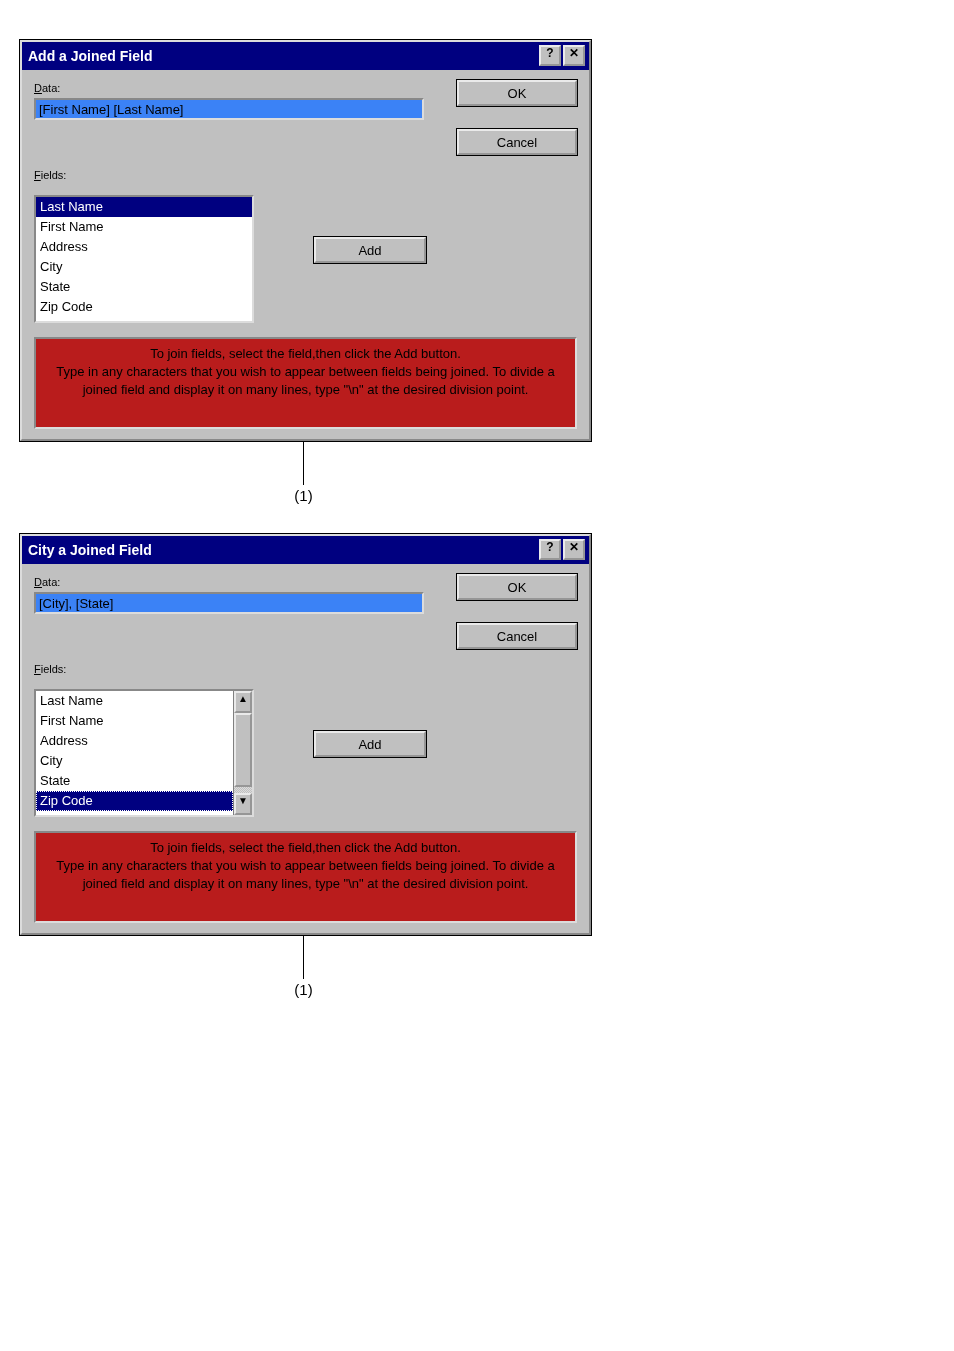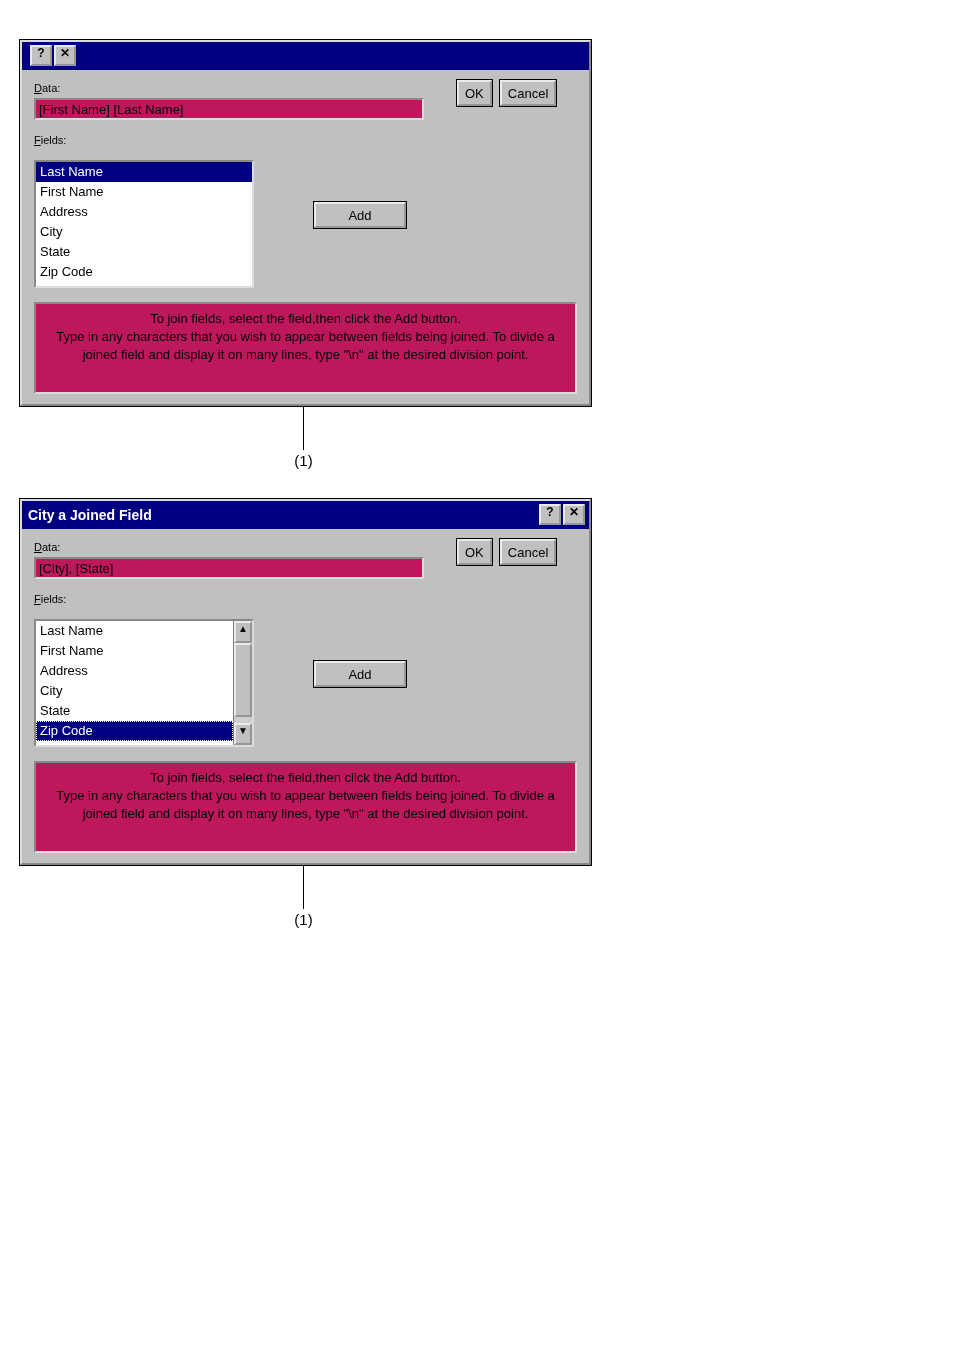--- a/index.html
+++ b/index.html
@@ -51,34 +51,34 @@
   }
   .row-top {
     display: flex;
     align-items: flex-start;
   }
   .col-left { flex: 1; }
   .col-right {
     width: 120px;
     padding-left: 20px;
     display: flex;
-    flex-direction: row;
-    gap: 8px;
+    flex-direction: column;
+    gap: 23px;
     margin-top: -2px;
   }
   .lbl {
     display: block;
     margin-bottom: 4px;
     font-size: 11px;
   }
   .lbl .ul { text-decoration: underline; }
   .textbox {
     width: 390px;
     height: 22px;
-    background: #be185d;
+    background: #3b82f6;
     border: 2px inset #dcdcdc;
     padding: 1px 3px;
     font-family: inherit;
     font-size: 13px;
     box-sizing: border-box;
   }
   .btn {
     height: 26px;
     background: #c0c0c0;
     border: 2px outset #eaeaea;
@@ -149,27 +149,27 @@
     position: absolute;
     left: 0; right: 0;
     background: #c0c0c0;
     border: 2px outset #eaeaea;
   }
   .add-btn-wrap {
     margin-left: 60px;
     margin-top: 42px;
   }
   .add-btn {
-    width: 92px;
+    width: 112px;
   }
   .info-box {
     margin-top: 14px;
     border: 2px inset #dcdcdc;
     padding: 6px 6px 28px 6px;
-    background: #be185d;
+    background: #b91c1c;
     text-align: center;
     font-size: 13px;
     line-height: 18px;
     position: relative;
   }
   .callout {
     width: 567px;
     text-align: center;
     margin-top: 0;
     position: relative;
@@ -184,20 +184,21 @@
     font-size: 15px;
     margin-top: 2px;
   }
 </style>
 </head>
 <body>
 
 <div class="dialog-wrap">
   <div class="dialog">
     <div class="titlebar">
+      <span class="title-text">Add a Joined Field</span>
       <div class="tbtn">?</div>
       <div class="tbtn">✕</div>
     </div>
     <div class="body">
       <div class="row-top">
         <div class="col-left">
           <span class="lbl"><span class="ul">D</span><span>ata:</span></span>
           <input class="textbox" type="text" value="[First Name] [Last Name]" style="">
         </div>
         <div class="col-right">

